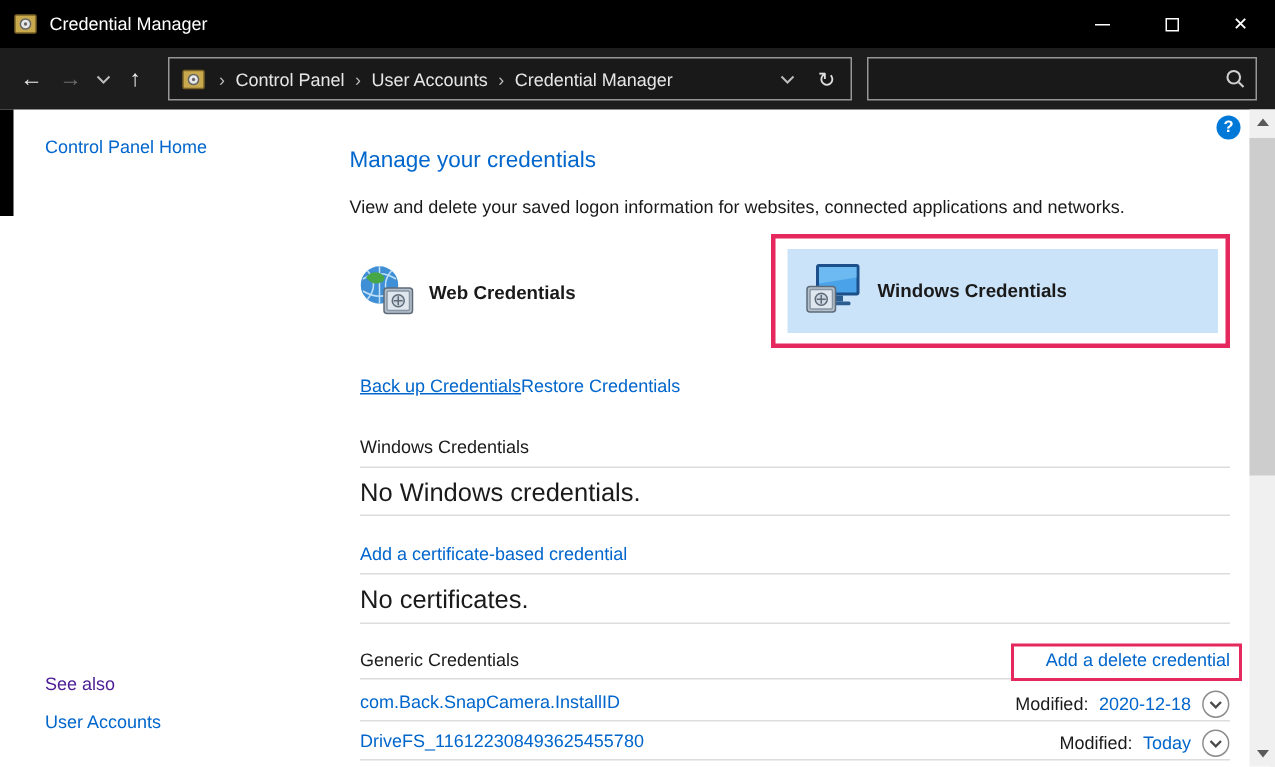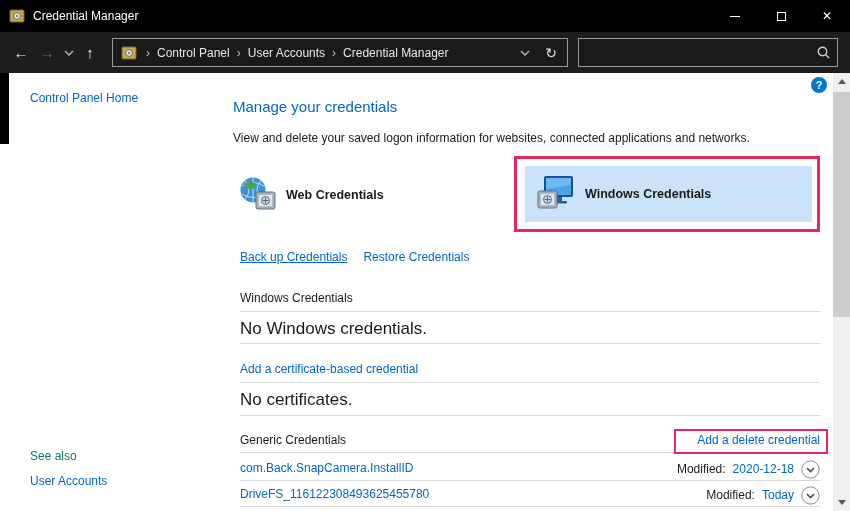--- a/index.html
+++ b/index.html
@@ -35,31 +35,31 @@
   .refresh{width:28px;height:100%;display:flex;align-items:center;justify-content:center;color:#e0e0e0;font-size:14px;cursor:pointer}
   .searchbox{width:260px;height:29px;margin-left:10px;border:1px solid #979797;background:#191919;display:flex;align-items:center}
   .search-input{flex:1;height:100%;background:transparent;border:0;outline:0;color:#e6e6e6;font-size:12px;padding:0 7px;font-family:inherit}
   .search-icon{width:28px;display:flex;align-items:center;justify-content:center}
 
   
   .help-badge{left:811px;top:77px;width:16px;height:16px;border-radius:50%;background:#0078d7;color:#fff;font-size:11px;font-weight:bold;display:flex;align-items:center;justify-content:center;cursor:pointer}
   .left-strip{left:0;top:73px;width:9px;height:71px;background:#000}
   .side-link{font-size:12px}
   .cp-home{left:30px;top:91px}
-  .see-also{left:30px;top:449px;color:#0f766e;font-size:12px}
+  .see-also{left:30px;top:449px;color:#4c1d95;font-size:12px}
   .user-accounts{left:30px;top:474px}
   .page-heading{left:233px;top:98px;font-size:15px;color:var(--heading)}
   .page-desc{left:233px;top:131px;font-size:12px;white-space:nowrap}
   .tile{display:flex;align-items:center;gap:10px;font-size:12.5px;font-weight:bold;cursor:pointer}
   .tile-web{left:238px;top:167px;height:56px}
   .tile-win{left:525px;top:166px;width:287px;height:56px;background:var(--tile-highlight);padding-left:12px}
   .anno{border:3px solid var(--annotation);pointer-events:none}
   .anno-tile{left:514px;top:156px;width:306px;height:76px}
   .anno-link{left:674px;top:429px;width:154px;height:25px;border-width:2px}
-  .actions{left:240px;top:250px;display:flex;gap:16px;font-size:12px}
+  .actions{left:240px;top:250px;display:flex;font-size:12px}
   .u{text-decoration:underline}
   .sec-row{left:240px;width:580px;display:flex;justify-content:space-between;font-size:12px;white-space:nowrap}
   .hr{left:240px;width:580px;height:1px;background:#dcdcdc}
   .empty{left:240px;font-size:17px}
   .cred-name{left:240px;font-size:12px}
   .cred-right{right:30px;display:flex;align-items:center;gap:7px;font-size:12px;height:24px}
   .mod-value{color:var(--link)}
   .chev-btn{display:flex;cursor:pointer}
 
   

